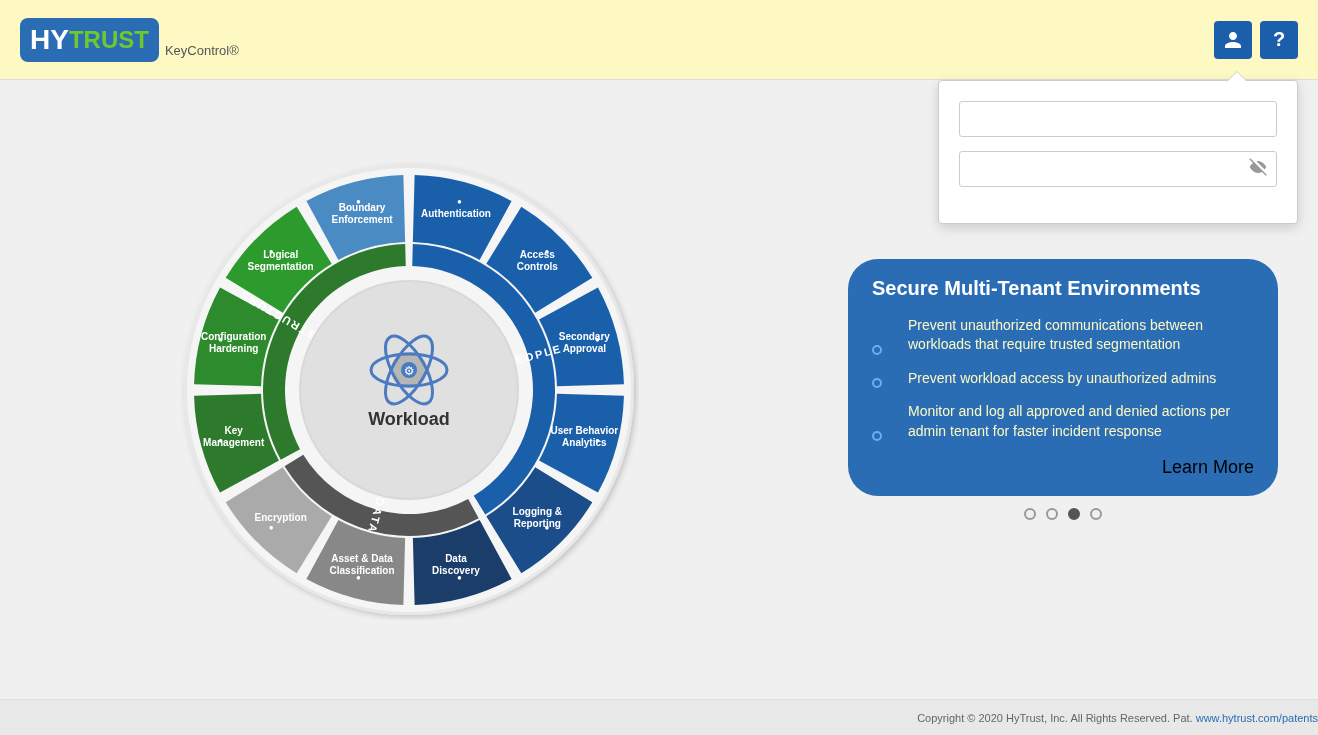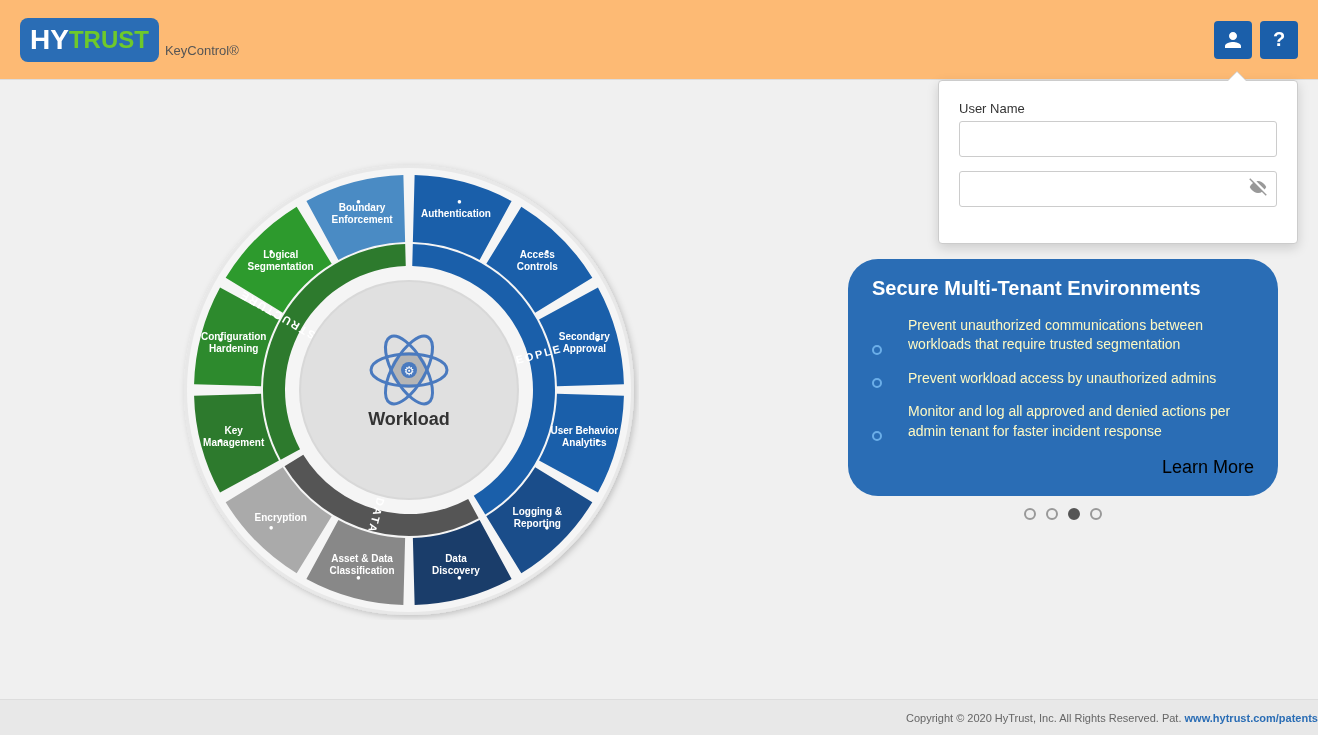--- a/index.html
+++ b/index.html
@@ -7,21 +7,21 @@
       font-family: Arial, sans-serif;
       background: #f0f0f0;
       width: 1318px;
       height: 735px;
       overflow: hidden;
       position: relative;
     }
 
     
     .header {
-      background: #fdba74;
+      background: #fef9c3;
       height: 80px;
       display: flex;
       align-items: center;
       justify-content: space-between;
       padding: 0 20px;
       border-bottom: 1px solid #ddd;
       position: relative;
       z-index: 10;
     }
     .logo-area {
@@ -256,21 +256,20 @@
       display: flex;
       align-items: center;
       justify-content: flex-end;
       font-size: 11px;
       color: #666;
       border-top: 1px solid #ddd;
     }
     .footer a {
       color: #2a6db5;
       text-decoration: none;
-      font-weight: bold;
     }
 
     .info-outer {
       display: flex;
       flex-direction: column;
       align-items: center;
     }
   </style>
 </head>
 <body>
@@ -289,21 +288,20 @@
         <path d="M12 12c2.7 0 4.8-2.1 4.8-4.8S14.7 2.4 12 2.4 7.2 4.5 7.2 7.2 9.3 12 12 12zm0 2.4c-3.2 0-9.6 1.6-9.6 4.8v2.4h19.2v-2.4c0-3.2-6.4-4.8-9.6-4.8z"></path>
       </svg>
     </button>
     <button class="header-icon-btn" title="Help">
       <span style="font-weight:bold;font-size:20px;">?</span>
     </button>
   </div>
 </div>
 
 <div class="login-dropdown" style="top:80px; right:20px; position:absolute; z-index:200;">
-  <label class="login-field-label">User Name</label>
   <input class="login-input" type="text" placeholder="" style="">
   <div class="password-wrapper">
     <input class="login-input" type="password" placeholder="" style="">
     <span class="eye-icon">
       <svg width="18" height="18" viewBox="0 0 24 24" fill="#999">
         <path d="M17.94 17.94A10.07 10.07 0 0 1 12 20c-7 0-11-8-11-8a18.45 18.45 0 0 1 5.06-5.94M9.9 4.24A9.12 9.12 0 0 1 12 4c7 0 11 8 11 8a18.5 18.5 0 0 1-2.16 3.19m-6.72-1.07a3 3 0 1 1-4.24-4.24"></path>
         <line x1="1" y1="1" x2="23" y2="23" stroke="#999" stroke-width="2"></line>
       </svg>
     </span>
   </div>

